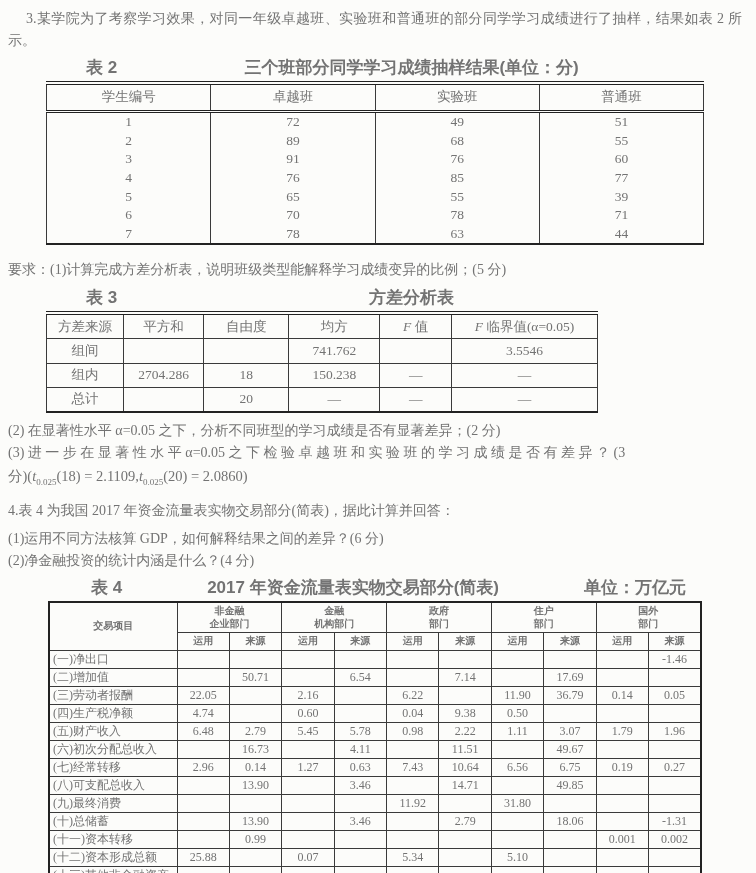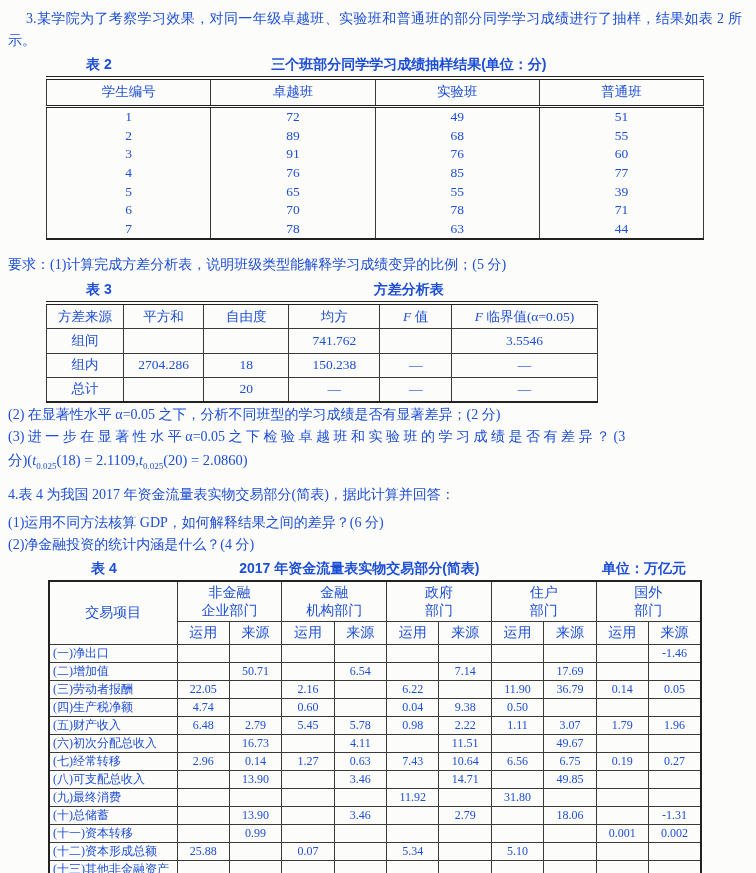--- a/index.html
+++ b/index.html
@@ -1,47 +1,47 @@
 <!DOCTYPE html>
 <html><head>
 <meta charset="utf-8">
 <style>
   html,body{margin:0;padding:0;}
   body{background:#d8d8d8;}
   .page{
     width:756px;height:873px;box-sizing:border-box;
-    background:#fcfcfa;color:#1d4ed8;
+    background:#fcfcfa;color:#737373;
     font-family:"Liberation Serif","DejaVu Serif",serif;
     padding:8px 14px 0 8px;overflow:hidden;position:relative;
   }
   .body-line{font-size:14px;line-height:1.55;margin:0;text-align:justify;}
   .indented{text-indent:18px;}
   .math{font-size:14.5px;margin-top:2px;}
   .math i{font-family:"Liberation Serif",serif;}
   .math sub{font-size:9px;}
   
-  .tbl-caption{display:flex;align-items:flex-end;font-family:"Liberation Sans","DejaVu Sans",sans-serif;font-weight:700;font-size:14px;margin:5px 0 2px 38px;width:660px;}
+  .tbl-caption{display:flex;align-items:flex-end;font-family:"Liberation Sans","DejaVu Sans",sans-serif;font-weight:700;font-size:17px;margin:5px 0 2px 38px;width:660px;}
   .tbl-caption .cap-label{flex:0 0 auto;margin-left:40px;}
   .tbl-caption .cap-title{flex:1 1 auto;text-align:center;}
   .tbl-caption .cap-unit{flex:0 0 auto;margin-right:20px;}
   .t4cap .cap-label{margin-left:45px;}
   
   table{border-collapse:collapse;table-layout:fixed;}
   .t2{margin-left:38px;width:658px;border-top:4px double #222;border-bottom:2px solid #222;}
   .t2 th,.t2 td{border-left:1px solid #3a3a3a;border-right:1px solid #3a3a3a;text-align:center;font-weight:normal;font-size:13.5px;padding:0 2px;line-height:1.38;}
   .t2 thead tr{border-bottom:3px double #222;}
   .t2 thead th{padding:3px 2px;text-align:center;}
   
   .t3{margin-left:38px;width:552px;border-top:4px double #222;border-bottom:2px solid #222;}
   .t3 th,.t3 td{border:1px solid #3a3a3a;text-align:center;font-weight:normal;font-size:13.5px;padding:2.5px 2px;line-height:1.35;}
   .t3 thead tr{border-bottom:1.5px solid #222;}
   
   .t4{margin-left:40px;width:652px;border:2px solid #222;}
   .t4 th,.t4 td{border:1px solid #3a3a3a;text-align:center;font-weight:normal;font-size:12px;padding:0 1px;line-height:1.4;}
-  .t4 thead th{font-family:"Liberation Sans","DejaVu Sans",sans-serif;font-weight:400;font-size:14px;line-height:1.25;padding:2px 1px;}
+  .t4 thead th{font-family:"Liberation Sans","DejaVu Sans",sans-serif;font-weight:700;font-size:10px;line-height:1.25;padding:2px 1px;}
   .t4 thead tr.subhead{border-bottom:1.5px solid #222;}
   .t4 .t4-label{text-align:left;padding-left:3px;font-size:12px;margin-left:36px;}
   .t4 tbody td{height:17px;}
 </style>
 </head>
 <body>
 
 <div class="page">
 
   <p class="body-line indented">3.某学院为了考察学习效果，对同一年级卓越班、实验班和普通班的部分同学学习成绩进行了抽样，结果如表 2 所示。</p>
@@ -153,21 +153,21 @@
           <td>总计</td>
           <td></td>
           <td>20</td>
           <td>—</td>
           <td>—</td>
           <td>—</td>
         </tr>
       </tbody>
   </table>
 
-  <p class="body-line" style="margin-top:1px;">(2) 在显著性水平 α=0.05 之下，分析不同班型的学习成绩是否有显著差异；(2 分)</p>
+  <p class="body-line" style="margin-top:7px;">(2) 在显著性水平 α=0.05 之下，分析不同班型的学习成绩是否有显著差异；(2 分)</p>
   <p class="body-line">(3) 进 一 步 在 显 著 性 水 平  α=0.05  之 下 检 验 卓 越 班 和 实 验 班 的 学 习 成 绩 是 否 有 差 异 ？ (3</p>
   <p class="body-line math"><span>分)(</span><i>t</i><sub>0.025</sub><span>(18) = 2.1109,</span><i>t</i><sub>0.025</sub><span>(20) = 2.0860</span><span>)</span></p>
 
   <p class="body-line" style="margin-top:10px;">4.表 4 为我国 2017 年资金流量表实物交易部分(简表)，据此计算并回答：</p>
   <p class="body-line" style="margin-top:6px;">(1)运用不同方法核算 GDP，如何解释结果之间的差异？(6 分)</p>
   <p class="body-line">(2)净金融投资的统计内涵是什么？(4 分)</p>
 
   <div class="tbl-caption t4cap">
     <span class="cap-label">表 4</span>
     <span class="cap-title">2017 年资金流量表实物交易部分(简表)</span>

